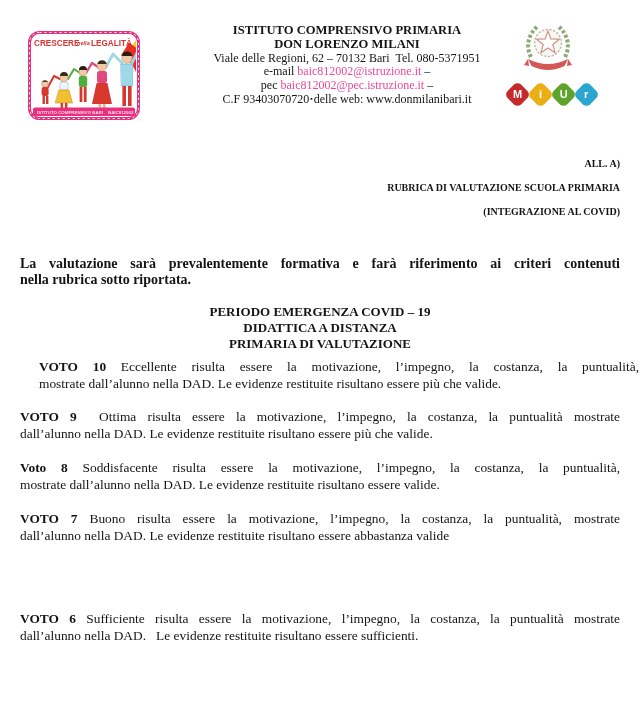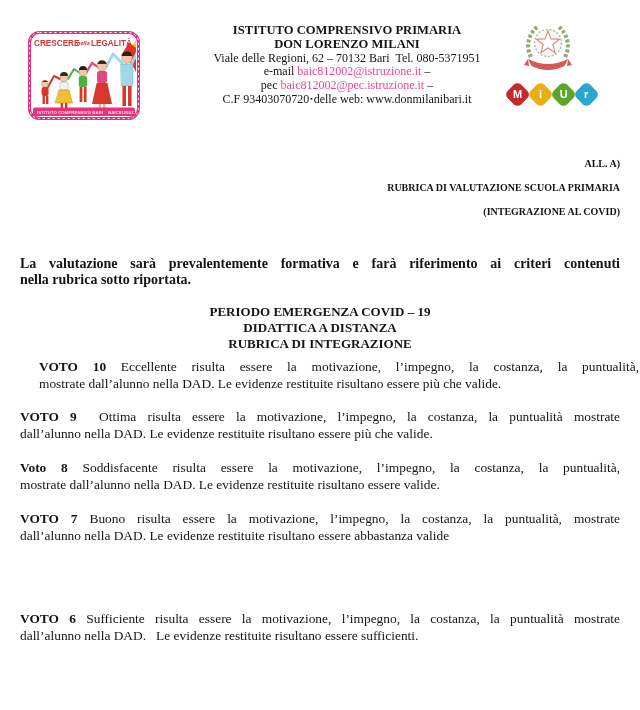--- a/index.html
+++ b/index.html
@@ -153,21 +153,21 @@
 <div class="abs h-main" id="h2">RUBRICA DI VALUTAZIONE SCUOLA PRIMARIA</div>
 <div class="abs h-main" id="h3">(INTEGRAZIONE AL COVID)</div>
 
 <div class="abs intro">
   <span class="jline">La valutazione sarà prevalentemente formativa e farà riferimento ai criteri contenuti</span>
   <span class="lline">nella rubrica sotto riportata.</span>
 </div>
 
 <div class="abs sub" id="s1">PERIODO EMERGENZA COVID – 19</div>
 <div class="abs sub" id="s2">DIDATTICA A DISTANZA</div>
-<div class="abs sub" id="s3">RUBRICA DI INTEGRAZIONE</div>
+<div class="abs sub" id="s3">PRIMARIA DI VALUTAZIONE</div>
 
 <p class="abs vote" id="v10">
   <span class="jline"><b>VOTO 10</b><span> Eccellente risulta essere la motivazione, l’impegno, la costanza, la puntualità,</span></span>
   <span class="lline">mostrate dall’alunno nella DAD. Le evidenze restituite risultano essere più che valide.</span>
 </p>
 <p class="abs vote" id="v9">
   <span class="jline"><b>VOTO 9</b><span>&nbsp; Ottima risulta essere la motivazione, l’impegno, la costanza, la puntualità mostrate</span></span>
   <span class="lline">dall’alunno nella DAD. Le evidenze restituite risultano essere più che valide.</span>
 </p>
 <p class="abs vote" id="v8">

